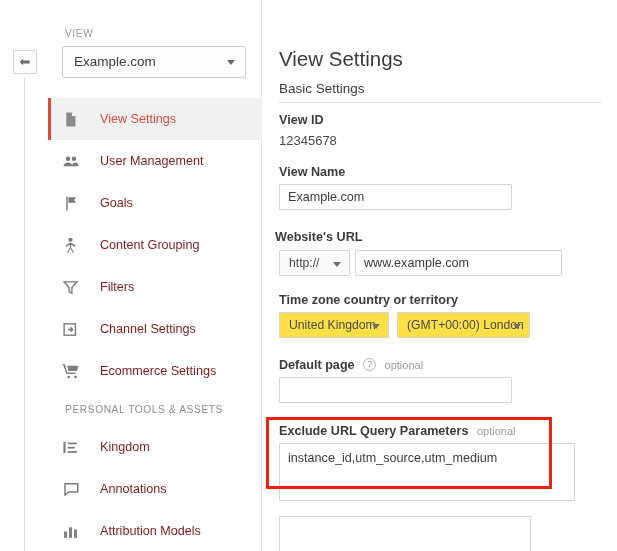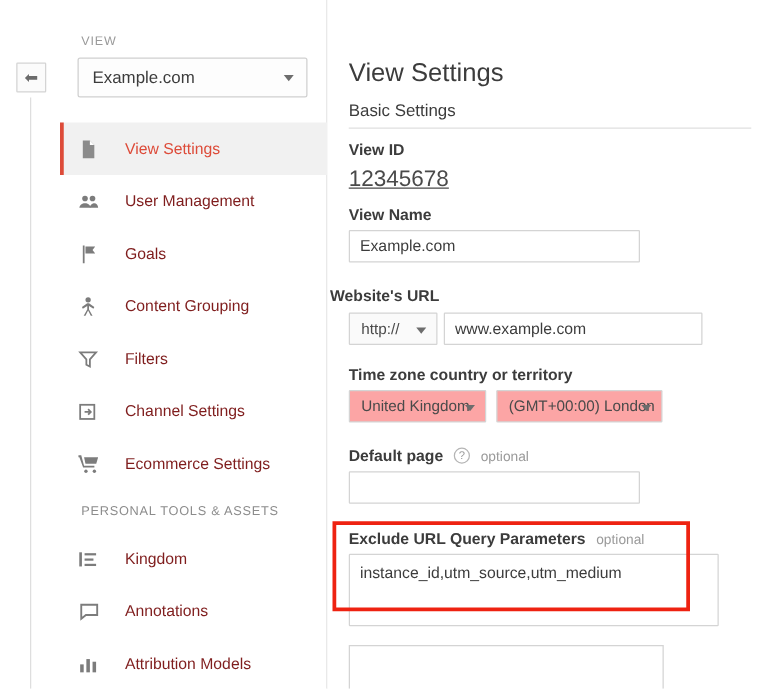--- a/index.html
+++ b/index.html
@@ -149,40 +149,40 @@
     font-size: 12.6px;
     color: #3c3c3c;
     font-weight: bold;
   }
   .fld-opt {
     font-size: 11px;
     color: #9a9a9a;
     font-weight: normal;
     margin-left: 5px;
   }
-  .ro-value { font-size: 18px; color: #4a4a4a; text-decoration: underline; }
+  .ro-value { font-size: 13px; color: #4a4a4a; }
 
   .txtinput {
     border: 1px solid #d4d4d4;
     background: #fff;
     font-family: "Liberation Sans", sans-serif;
     font-size: 12.6px;
     color: #3c3c3c;
     padding: 0 8px;
     border-radius: 1px;
     outline: none;
   }
 
   #view-id-label { position: absolute; left: 17px; top: 113px; }
   #view-id-value { position: absolute; left: 17px; top: 133px; }
 
   #view-name-label { position: absolute; left: 17px; top: 165px; text-align: right; }
   #view-name-input { position: absolute; left: 17px; top: 184px; width: 233px; height: 26px; }
 
-  #url-label { position: absolute; left: 2px; top: 230px; }
+  #url-label { position: absolute; left: 13px; top: 230px; }
   #url-proto {
     position: absolute; left: 17px; top: 250px;
     width: 71px; height: 26px;
     border: 1px solid #d4d4d4;
     background: #fafafa;
     border-radius: 1px;
   }
   #url-proto .val { position: absolute; left: 9px; top: 5px; font-size: 12.2px; color: #4a4a4a; }
   #url-proto .caret {
     position: absolute; right: 8px; top: 11px;
@@ -191,21 +191,21 @@
     border-right: 4px solid transparent;
     border-top: 5px solid #6d6d6d;
   }
   #url-input { position: absolute; left: 93px; top: 250px; width: 207px; height: 26px; }
 
   #tz-label { position: absolute; left: 17px; top: 293px; }
   .selbox {
     position: absolute;
     height: 26px;
     border: 1px solid #d4d4d4;
-    background: #fca5a5;
+    background: #fde047;
     border-radius: 1px;
   }
   .selbox .val { position: absolute; left: 9px; top: 5px; font-size: 12.2px; color: #4a4a4a; }
   .selbox .caret {
     position: absolute; right: 8px; top: 11px;
     width: 0; height: 0;
     border-left: 4px solid transparent;
     border-right: 4px solid transparent;
     border-top: 5px solid #6d6d6d;
   }

